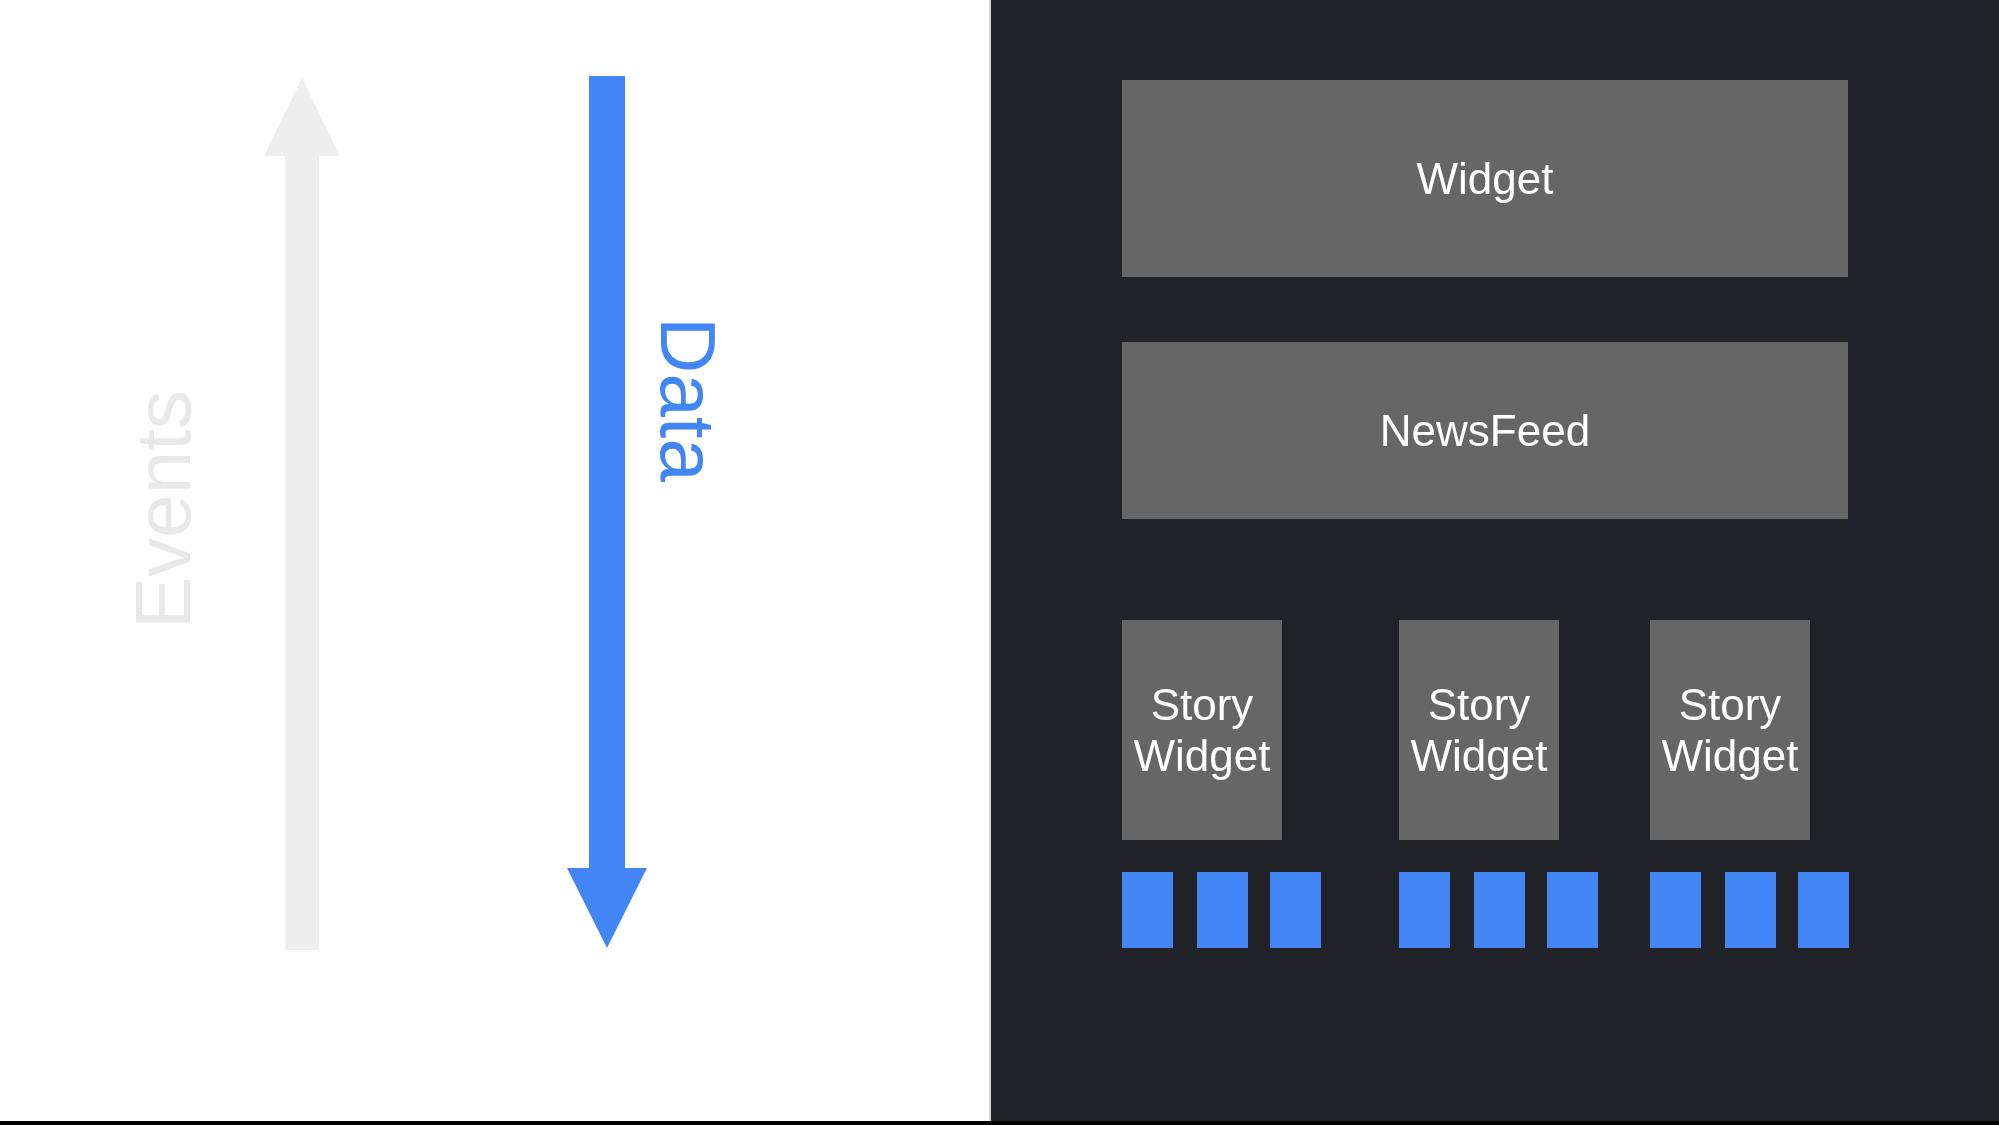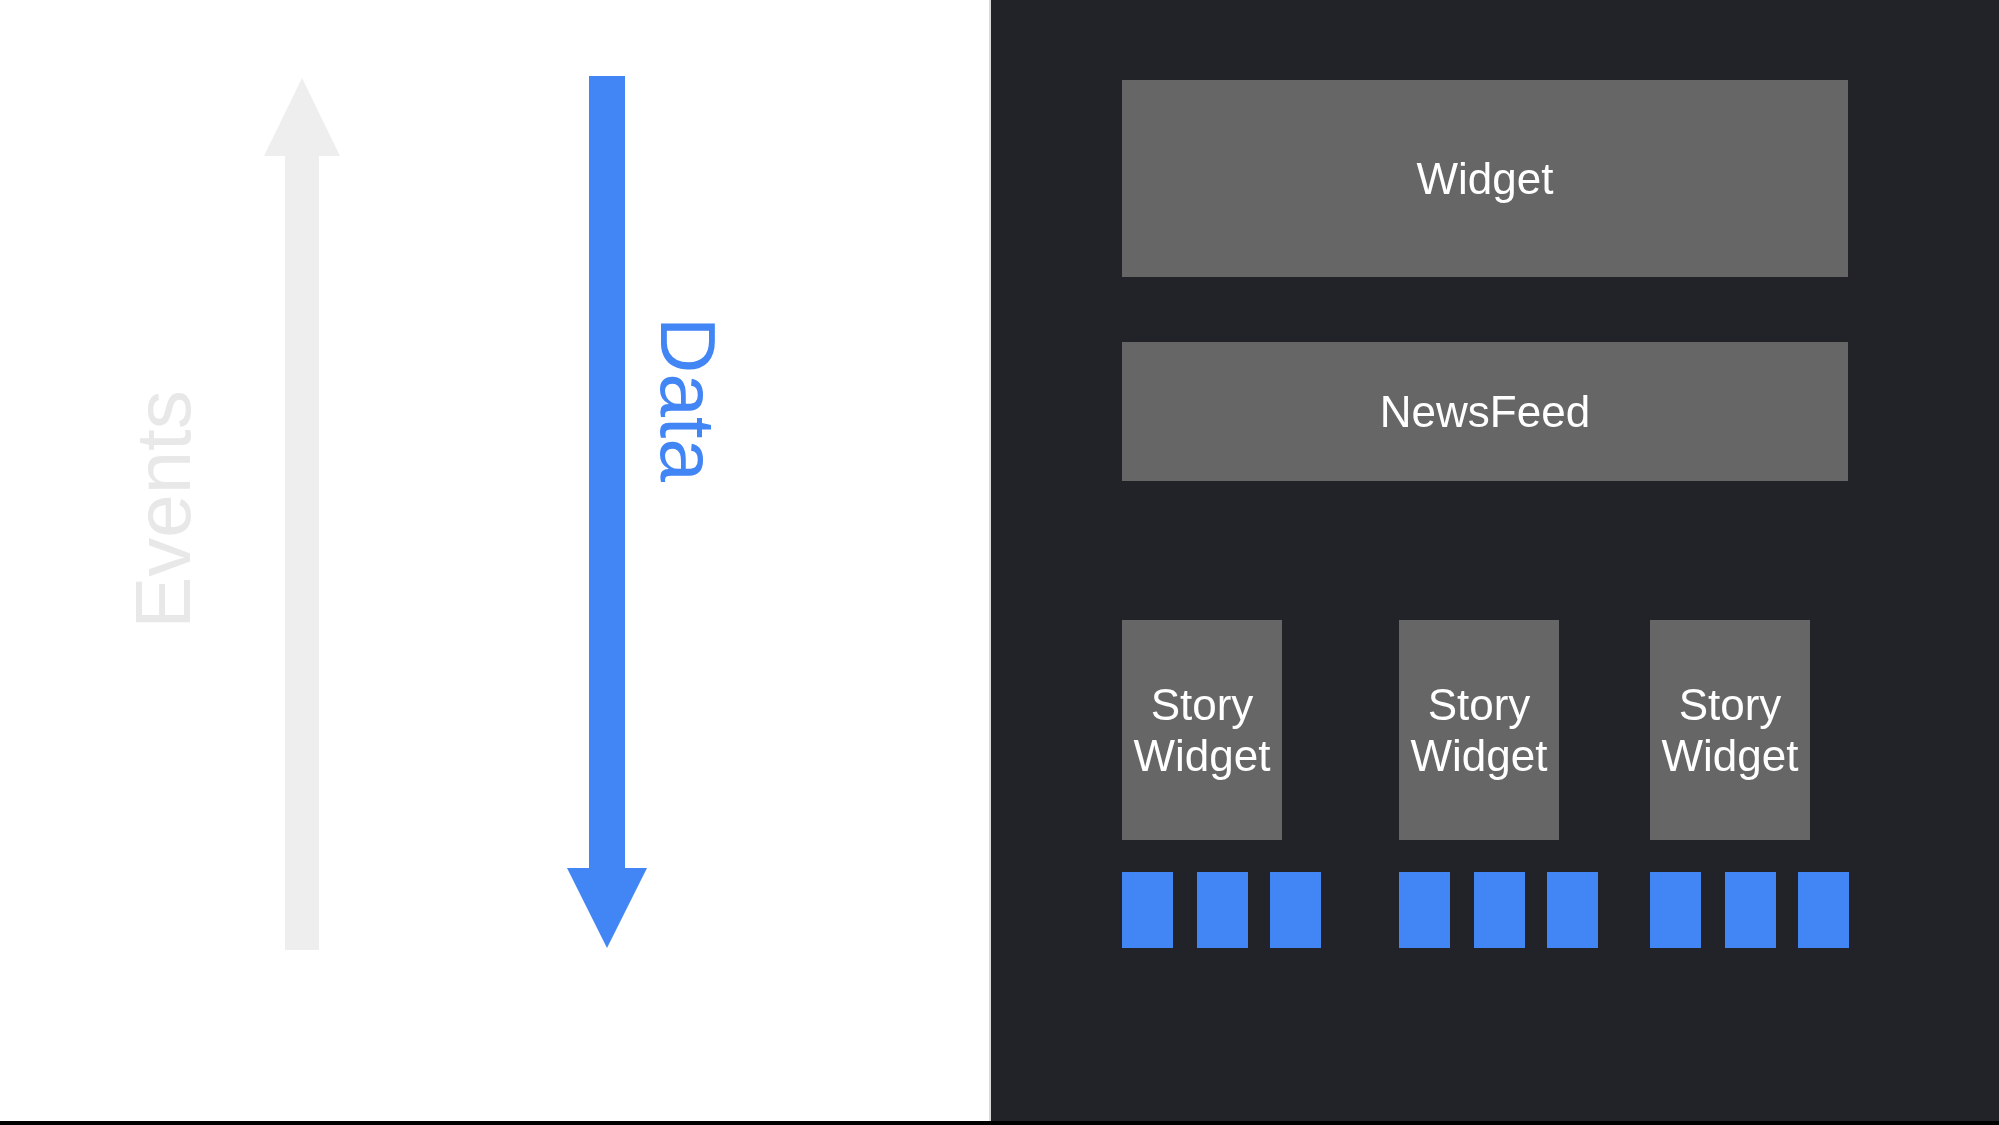--- a/index.html
+++ b/index.html
@@ -100,21 +100,21 @@
     display: flex;
     align-items: center;
     justify-content: center;
     text-align: center;
     line-height: 1.16;
     font-size: 44px;
     font-weight: 400;
   }
 
   .screen-box   { left: 131px; top: 80px;  width: 726px; height: 197px; }
-  .newsfeed-box { left: 131px; top: 342px; width: 726px; height: 139px; text-align: center; }
+  .newsfeed-box { left: 131px; top: 342px; width: 726px; height: 177px; text-align: center; }
 
   .story-box {
     top: 620px;
     width: 160px;
     height: 220px;
     font-size: 44px;
   }
   .story-box-0 { left: 131px; }
   .story-box-1 { left: 408px; }
   .story-box-2 { left: 659px; }

